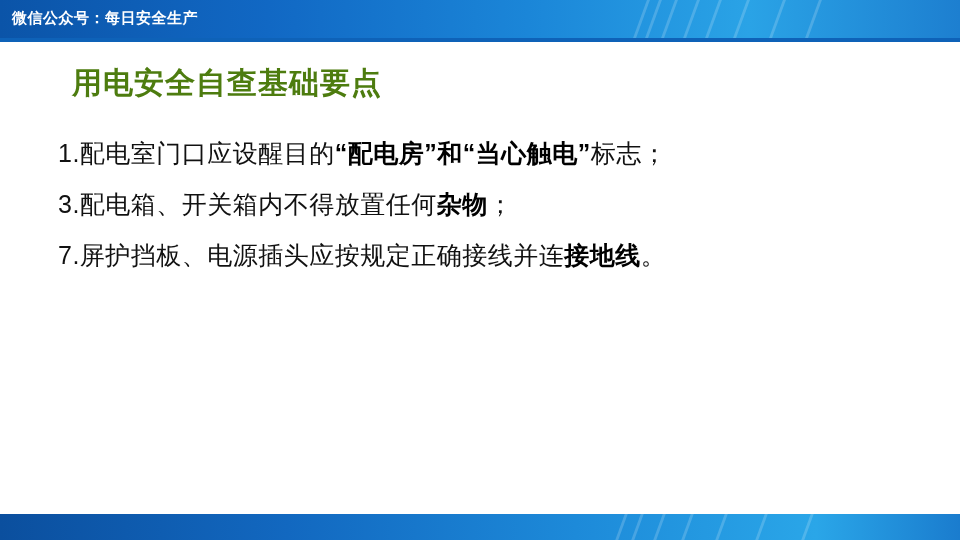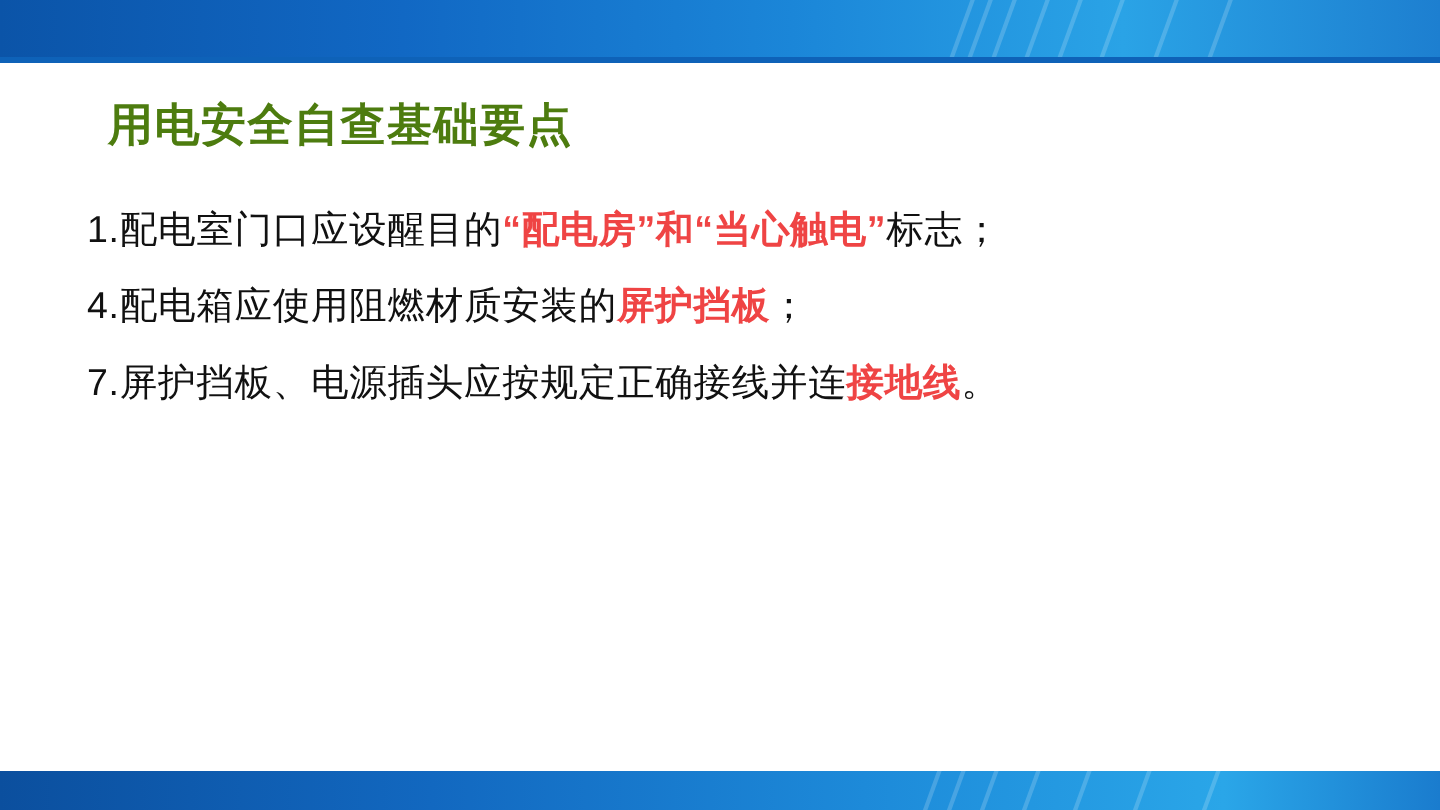--- a/index.html
+++ b/index.html
@@ -80,21 +80,21 @@
     width: 860px;
   }
   .item {
     font-size: 25px;
     line-height: 51px;
     color: #111111;
     white-space: nowrap;
     letter-spacing: 0.5px;
   }
   .hl {
-    color: #ef4444;
+    color: #000000;
     font-weight: bold;
     text-align: right;
   }
   .num {
     color: #111111;
   }
 
   
   .bottombar {
     position: absolute;
@@ -121,29 +121,30 @@
 
   <div class="topbar">
     <div class="stripe" style="left:640px"></div>
     <div class="stripe" style="left:652px"></div>
     <div class="stripe" style="left:668px"></div>
     <div class="stripe" style="left:690px"></div>
     <div class="stripe" style="left:712px"></div>
     <div class="stripe" style="left:740px"></div>
     <div class="stripe" style="left:776px"></div>
     <div class="stripe" style="left:812px"></div>
+    <div class="topbar-text">微信公众号：每日安全生产</div>
   </div>
 
   <div class="rule-top"></div>
 
   <div class="title">用电安全自查基础要点</div>
 
   <div class="list">
       <div class="item"><span class="num">1.</span><span class="">配电室门口应设醒目的</span><span class="hl">“配电房”和“当心触电”</span><span class="">标志；</span></div>
-      <div class="item"><span class="num">4.</span><span class="">配电箱应使用阻燃材质安装的</span><span class="hl">屏护挡板</span><span class="">；</span></div>
+      <div class="item"><span class="num">3.</span><span class="">配电箱、开关箱内不得放置任何</span><span class="hl">杂物</span><span class="">；</span></div>
       <div class="item"><span class="num">7.</span><span class="">屏护挡板、电源插头应按规定正确接线并连</span><span class="hl">接地线</span><span class="">。</span></div>
     </div>
 
   <div class="bottombar">
     <div class="stripe" style="left:620px"></div>
     <div class="stripe" style="left:636px"></div>
     <div class="stripe" style="left:658px"></div>
     <div class="stripe" style="left:686px"></div>
     <div class="stripe" style="left:720px"></div>
     <div class="stripe" style="left:760px"></div>

